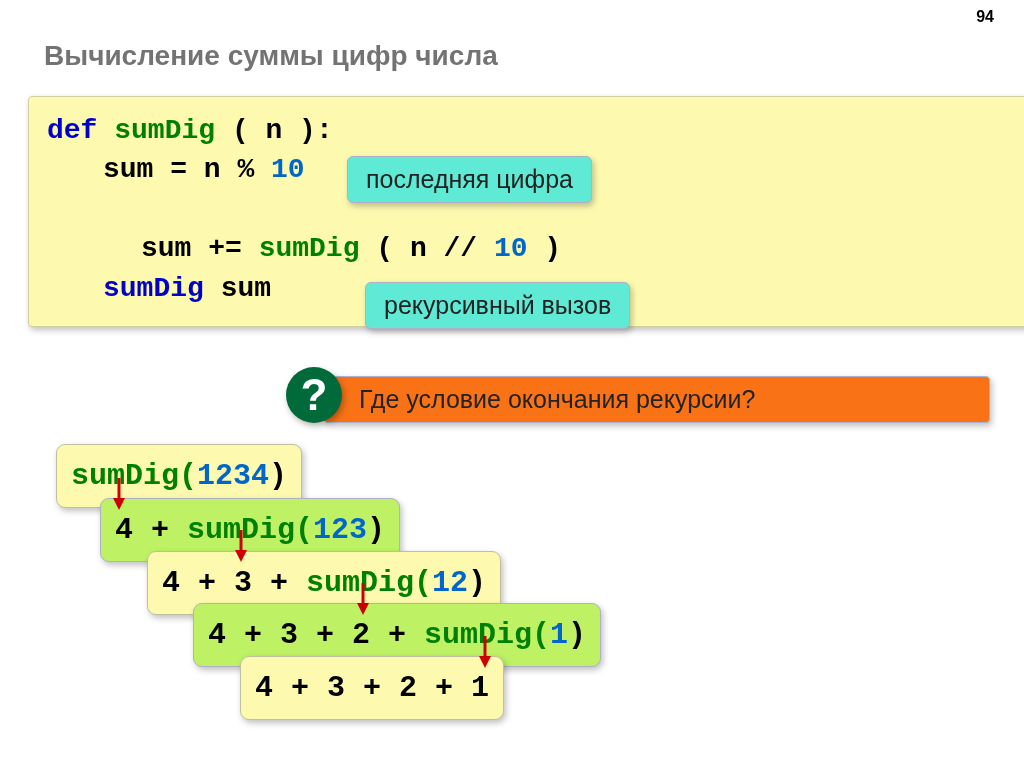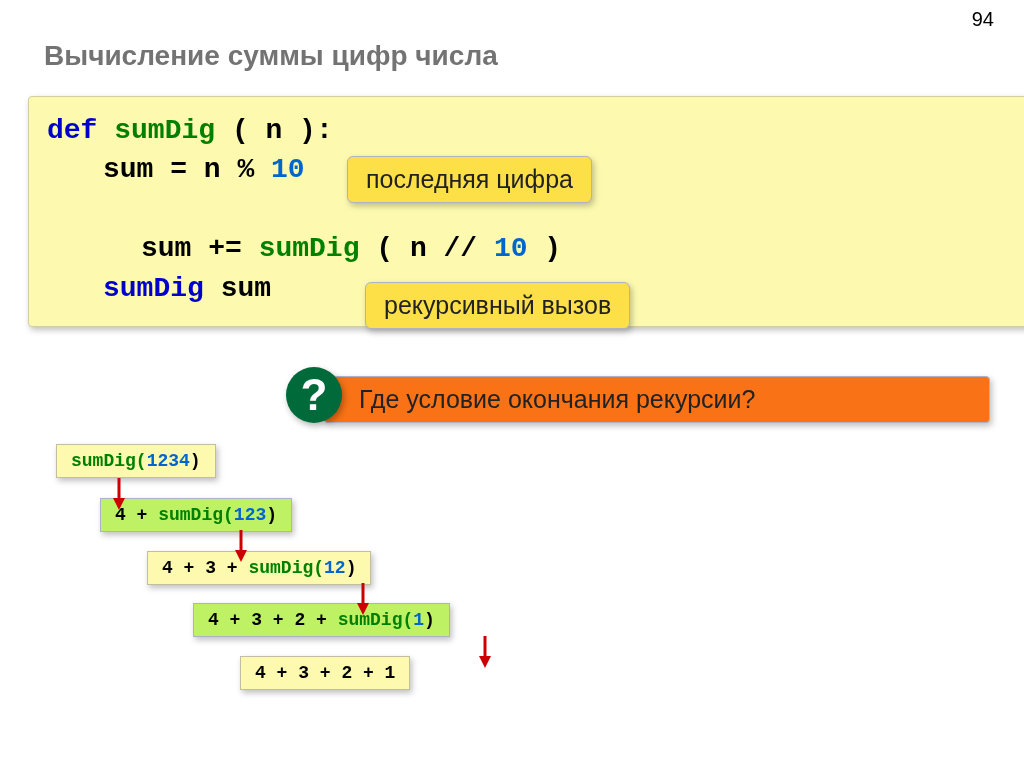--- a/index.html
+++ b/index.html
@@ -9,22 +9,22 @@
     background: #ffffff;
     width: 1024px;
     height: 767px;
     position: relative;
     overflow: hidden;
   }
   .page-number {
     position: absolute;
     top: 8px;
     right: 30px;
-    font-size: 20px;
-    font-weight: normal;
+    font-size: 16px;
+    font-weight: bold;
     color: #000;
   }
   .title {
     position: absolute;
     top: 40px;
     left: 44px;
     font-size: 28px;
     font-weight: bold;
     color: #737373;
   }
@@ -43,21 +43,21 @@
     font-weight: bold;
     line-height: 1.4;
     box-sizing: border-box;
   }
   .kw-blue { color: #0000cc; }
   .kw-green { color: #008000; }
   .kw-num { color: #0066cc; }
   .kw-black { color: #000; }
   .callout {
     position: absolute;
-    background: #fde047;
+    background: #5eead4;
     border: 1px solid #b0b0c8;
     border-radius: 6px;
     box-shadow: 2px 3px 6px rgba(0,0,0,0.25);
     padding: 8px 18px;
     font-size: 25px;
     color: #222;
   }
   .callout1 { top: 156px; left: 347px; }
   .callout2 { top: 282px; left: 365px; }
   .question-circle {
@@ -86,25 +86,25 @@
     border-radius: 4px;
     box-shadow: 2px 3px 6px rgba(0,0,0,0.25);
     padding: 8px 10px 8px 34px;
     font-size: 25px;
     color: #222;
     z-index: 4;
   }
   .stack-box {
     position: absolute;
     border: 1px solid #c0c0a0;
-    border-radius: 0;
+    border-radius: 9px;
     box-shadow: 2px 3px 6px rgba(0,0,0,0.25);
-    padding: 6px 14px;
+    padding: 14px 14px;
     font-family: "Courier New", monospace;
-    font-size: 18px;
+    font-size: 30px;
     font-weight: bold;
   }
   .yellow-box { background: #fdfab0; }
   .grey-box { background: #bef264; border-color: #b0b0c8; }
   .sb1 { top: 444px; left: 56px; }
   .sb2 { top: 498px; left: 100px; }
   .sb3 { top: 551px; left: 147px; }
   .sb4 { top: 603px; left: 193px; }
   .sb5 { top: 656px; left: 240px; }
   .arrow {

